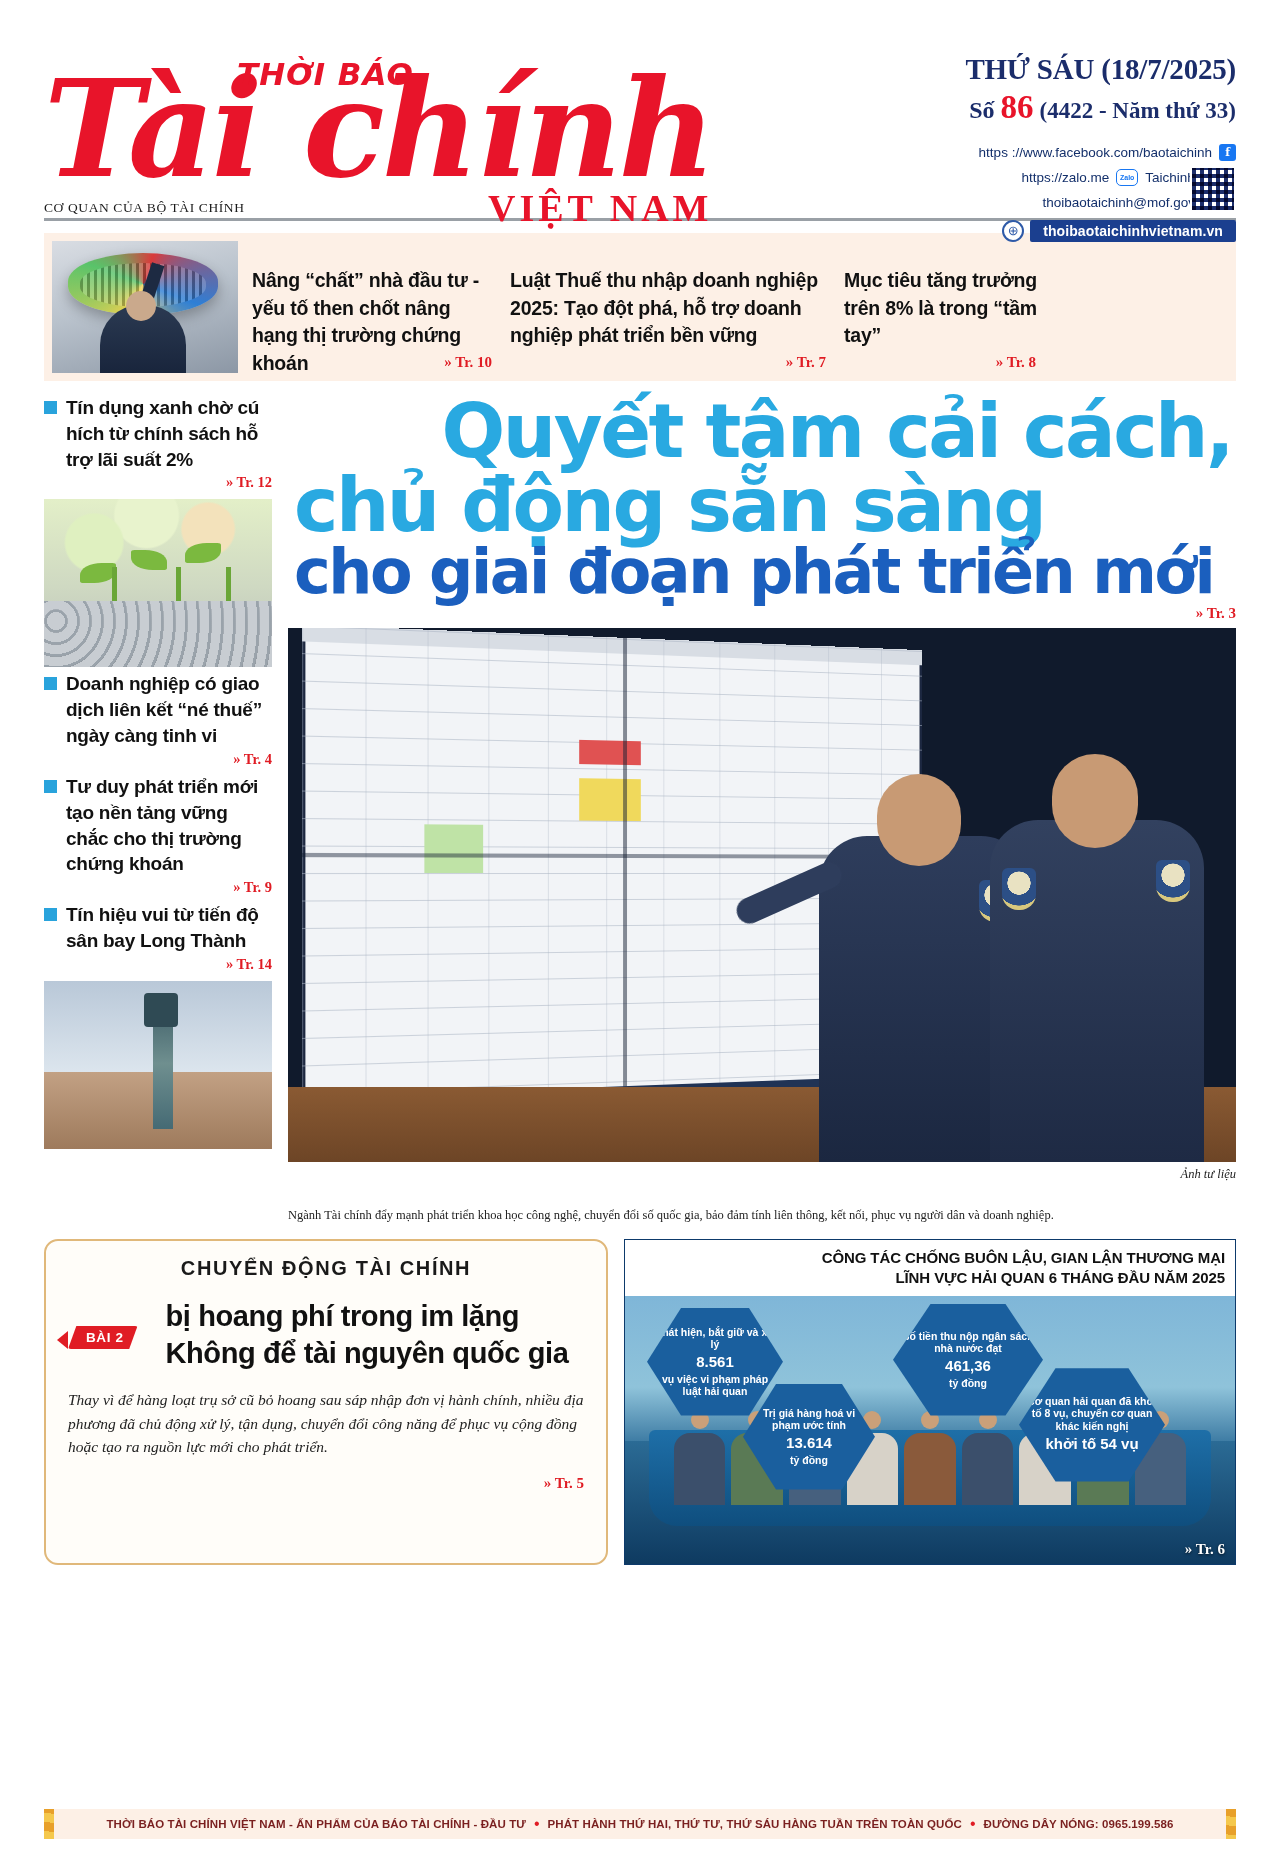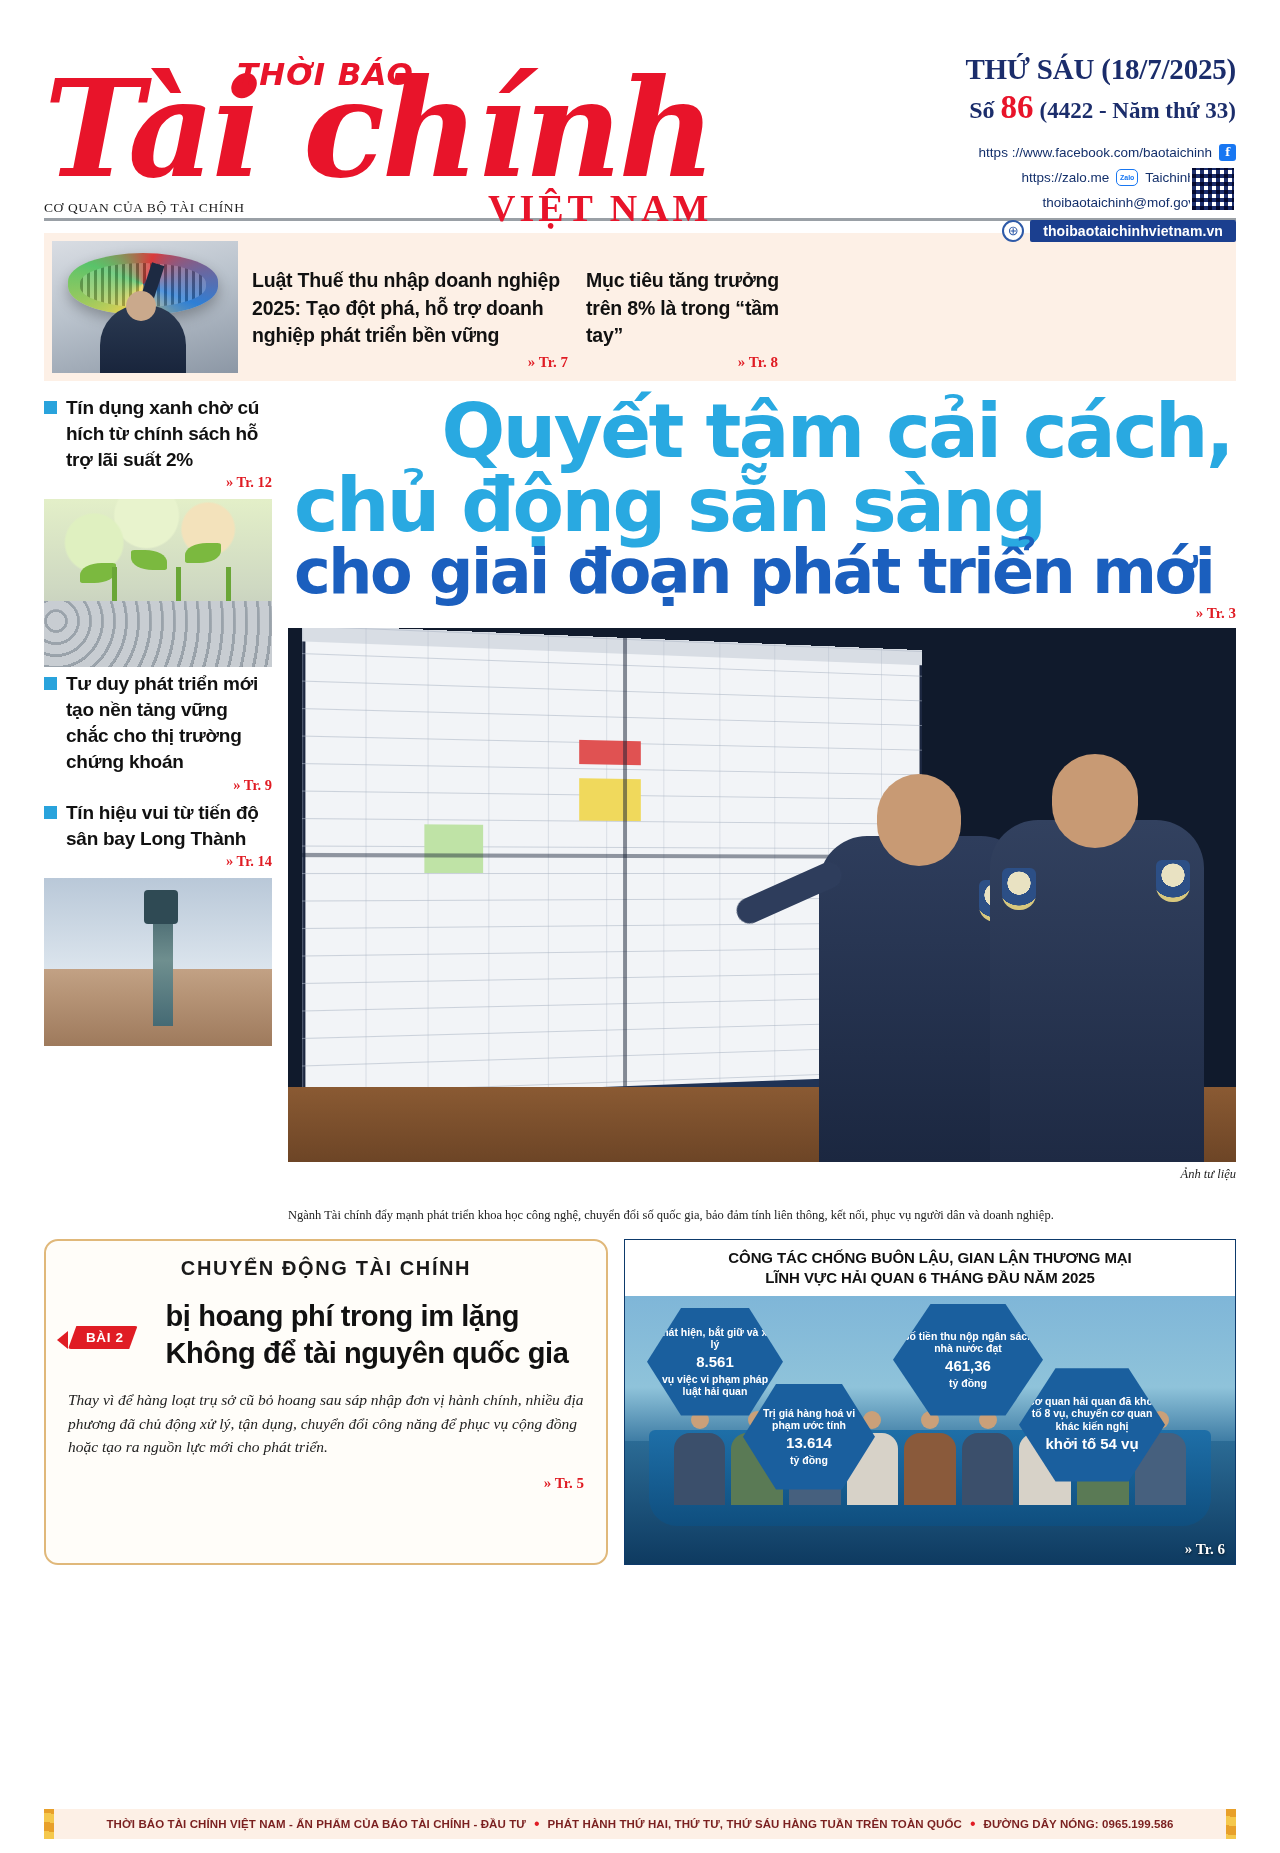--- a/index.html
+++ b/index.html
@@ -195,21 +195,21 @@
   .bai-tag .chev { position:absolute; left:-11px; top:3px; width:0; height:0;
       border-top:9px solid transparent; border-bottom:9px solid transparent; border-right:11px solid #e01c24; }
   .cd-head { font-size:29px; font-weight:700; line-height:1.28; color:#111; letter-spacing:-.4px; }
   .cd-sum { margin-top:16px; font-family:"Liberation Serif", serif; font-style:italic;
             font-size:15.5px; line-height:1.52; color:#222; }
   .cd-ref { text-align:right; color:#e01c24; font-weight:700; font-size:15px;
             font-family:Liberation Serif, serif; margin-top:16px; }
 
   .info-box { width:612px; flex:none; position:relative; overflow:hidden; background:#0d3a6b;
               border:1px solid #0d3a6b; }
-  .info-head { background:#fff; text-align:center; padding:8px 10px 7px 10px; }
+  .info-head { background:#fff; text-align:right; padding:8px 10px 7px 10px; }
   .info-head .l { font-weight:700; font-size:15px; color:#111; line-height:1.36; letter-spacing:-.1px; }
   .info-art { position:relative; height:268px;
      background: linear-gradient(180deg,#7fb6d8 0%,#8fc3da 34%,#2f6f9a 58%,#14466f 100%); }
   .sea { position:absolute; left:0; right:0; bottom:0; height:46%;
          background: linear-gradient(180deg,#2b6b95,#0e3a60); }
   .boat { position:absolute; left:4%; bottom:14%; width:92%; height:36%;
           background: linear-gradient(180deg,#1e6fa8 0%,#0f4e7e 100%); border-radius:6px 6px 28px 28px; }
   .people { position:absolute; left:8%; bottom:22%; right:8%; height:88px; display:flex; gap:6px; align-items:flex-end; }
   .pp { flex:1; height:72px; border-radius:16px 16px 0 0; background:#2a3a52; }
   .pp.a { background:#3b4f6b; } .pp.b { background:#46607e; } .pp.c { background:#d7d2c8; }
@@ -283,20 +283,24 @@
   <div class="rule"></div>
 
   <div class="teaser">
     <div class="teaser-img">
       <div class="disc"></div>
         <div class="disc2"></div>
       <div class="arm"></div>
         <div class="person"></div>
         <div class="head"></div>
     </div>
+    <div class="tcol c1">
+      <h3>Nâng “chất” nhà đầu tư - yếu tố then chốt nâng hạng thị trường chứng khoán</h3>
+      <div class="tref">» Tr. 10</div>
+    </div>
     <div class="tcol c2">
       <h3>Luật Thuế thu nhập doanh nghiệp 2025: Tạo đột phá, hỗ trợ doanh nghiệp phát triển bền vững</h3>
       <div class="tref">» Tr. 7</div>
     </div>
     <div class="tcol c3">
       <h3>Mục tiêu tăng trưởng trên 8% là trong “tầm tay”</h3>
       <div class="tref">» Tr. 8</div>
     </div>
   </div>
 
@@ -312,20 +316,25 @@
       <div class="side-photo photo-seed">
         <div class="leaf" style="left:16%;top:38%"></div>
         <div class="leaf" style="left:38%;top:30%;transform:scaleX(-1)"></div>
         <div class="leaf" style="left:62%;top:26%"></div>
         <div class="stem" style="left:30%"></div>
         <div class="stem" style="left:58%"></div>
         <div class="stem" style="left:80%"></div>
         <div class="coins"></div>
       </div>
 
+      <div class="side-item">
+        <span class="bullet"></span>
+        <h4>Doanh nghiệp có giao dịch liên kết “né thuế” ngày càng tinh vi</h4>
+        <div class="sref">» Tr. 4</div>
+      </div>
 
       <div class="side-item">
         <span class="bullet"></span>
         <h4>Tư duy phát triển mới tạo nền tảng vững chắc cho thị trường chứng khoán</h4>
         <div class="sref">» Tr. 9</div>
       </div>
 
       <div class="side-item">
         <span class="bullet"></span>
         <h4>Tín hiệu vui từ tiến độ sân bay Long Thành</h4>

